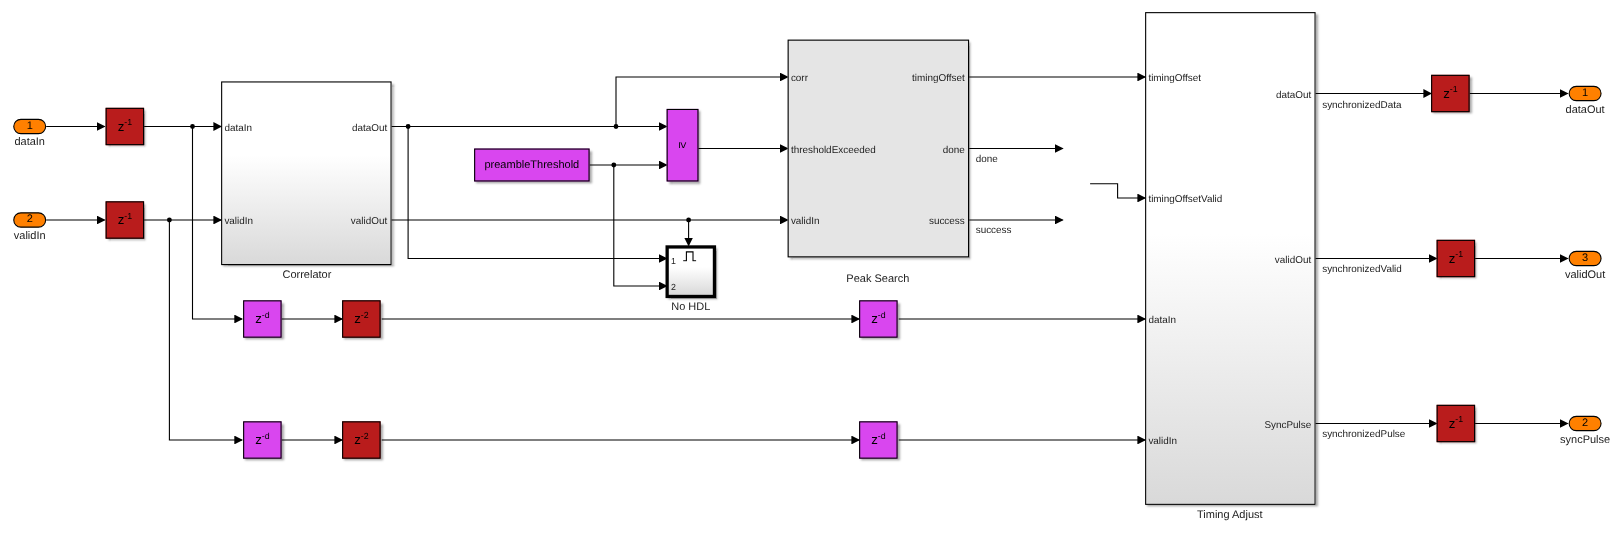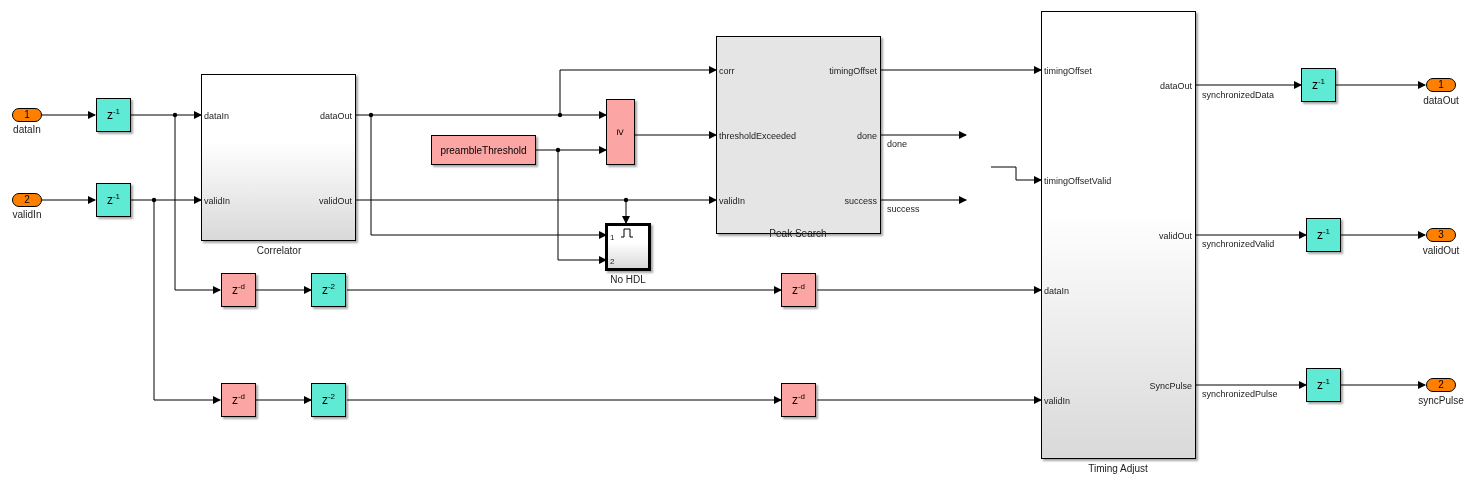--- a/index.html
+++ b/index.html
@@ -1,22 +1,22 @@
 <!DOCTYPE html>
 <html><head>
 <meta charset="utf-8">
 <style>
   html, body { margin:0; padding:0; background:#ffffff; }
   body { width:1476px; height:487px; position:relative; overflow:hidden; font-family:"Liberation Sans", sans-serif; }
   #canvas { position:absolute; left:0; top:0; width:1476px; height:487px; }
   .wires { position:absolute; left:0; top:0; }
   .blk { position:absolute; box-sizing:border-box; border:1px solid #000; box-shadow:2px 2px 2px rgba(0,0,0,0.35); }
   .sub { background:linear-gradient(to bottom, #ffffff 0%, #ffffff 40%, #d9d9d9 100%); }
-  .plain { background:#fca5a5;padding-left:27px; }
-  .cyan { background:#5eead4; }
+  .plain { background:#d946ef;padding-left:27px; }
+  .cyan { background:#b91c1c; }
   .delay-txt { position:absolute; left:0; right:0; top:50%; transform:translateY(-50%); text-align:center; font-size:12px; color:#000; }
   .delay-txt sup { font-size:8px; vertical-align:super; line-height:0; }
   .port-lbl { position:absolute; font-size:9px; color:#222; white-space:nowrap; }
   .blk-name { position:absolute; font-size:10px; color:#222; white-space:nowrap; text-align:center; transform:translateX(-50%); }
   .sig-lbl { position:absolute; font-size:9px; color:#222; white-space:nowrap; }
   .inport { position:absolute; width:30px; height:14px; border-radius:7px; background:#ff8000; border:1px solid #000; box-sizing:border-box; text-align:center; font-size:10px; line-height:12px; color:#000; }
   .io-name { position:absolute; font-size:10px; color:#222; white-space:nowrap; transform:translateX(-50%); }
   .const-txt { position:absolute; left:0; right:0; top:50%; transform:translateY(-50%); text-align:center; font-size:10px; }
   .gate-txt { position:absolute; left:0; right:0; top:50%; transform:translateY(-50%); text-align:center; font-size:9px; }
   .nohdl { border:3px solid #000; }
@@ -129,21 +129,21 @@
 <div class="blk-name" style="left:628px;top:274px;">No HDL</div>
 
 <div class="blk sub" style="left:716px;top:36px;width:165px;height:198px;background:#e5e5e5;">
   <div class="port-lbl" style="left:2px;top:29px;">corr</div>
   <div class="port-lbl" style="left:2px;top:94px;">thresholdExceeded</div>
   <div class="port-lbl" style="left:2px;top:159px;">validIn</div>
   <div class="port-lbl" style="right:3px;top:29px;">timingOffset</div>
   <div class="port-lbl" style="right:3px;top:94px;">done</div>
   <div class="port-lbl" style="right:3px;top:159px;">success</div>
 </div>
-<div class="blk-name" style="left:798px;top:228px;">Peak Search</div>
+<div class="blk-name" style="left:798px;top:248px;">Peak Search</div>
 <div class="sig-lbl" style="left:887px;top:139px;">done</div>
 <div class="sig-lbl" style="left:887px;top:204px;">success</div>
 
 
 <div class="blk sub" style="left:1041px;top:11px;width:155px;height:448px;background:linear-gradient(to bottom,#fff 0%,#fff 45%,#d9d9d9 100%);">
   <div class="port-lbl" style="left:2px;top:54px;">timingOffset</div>
   <div class="port-lbl" style="left:2px;top:164px;">timingOffsetValid</div>
   <div class="port-lbl" style="left:2px;top:274px;">dataIn</div>
   <div class="port-lbl" style="left:2px;top:384px;">validIn</div>
   <div class="port-lbl" style="right:3px;top:69px;">dataOut</div>

